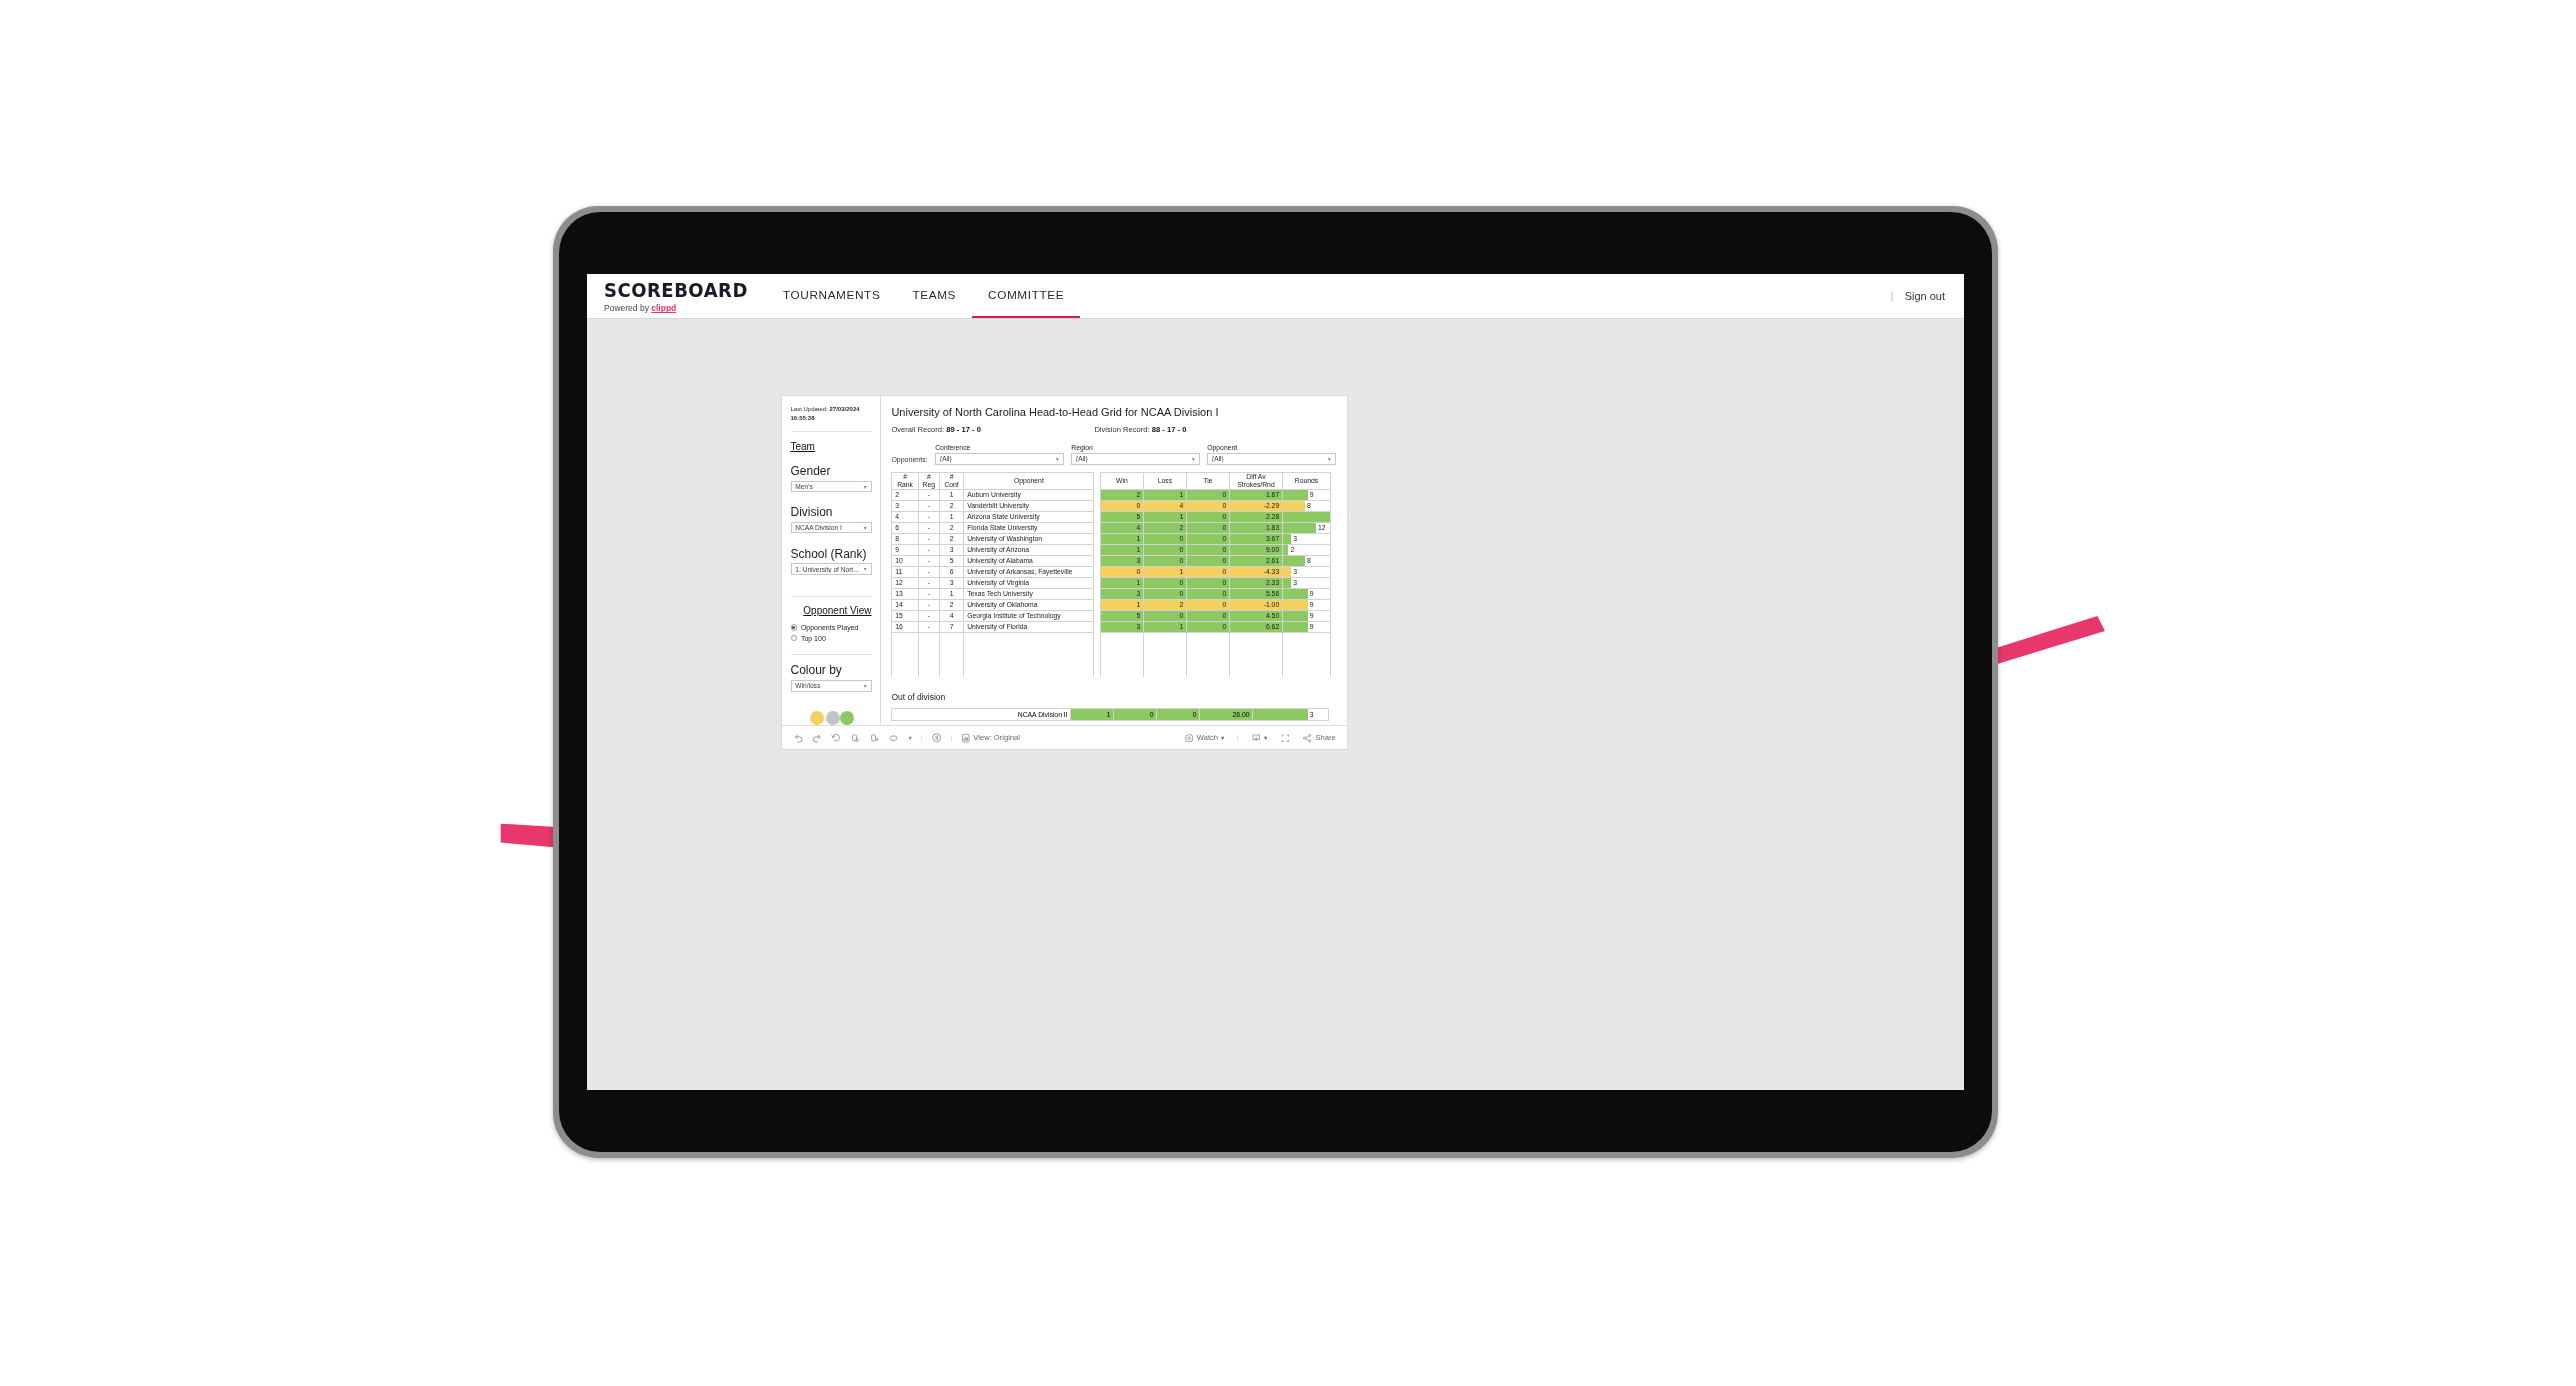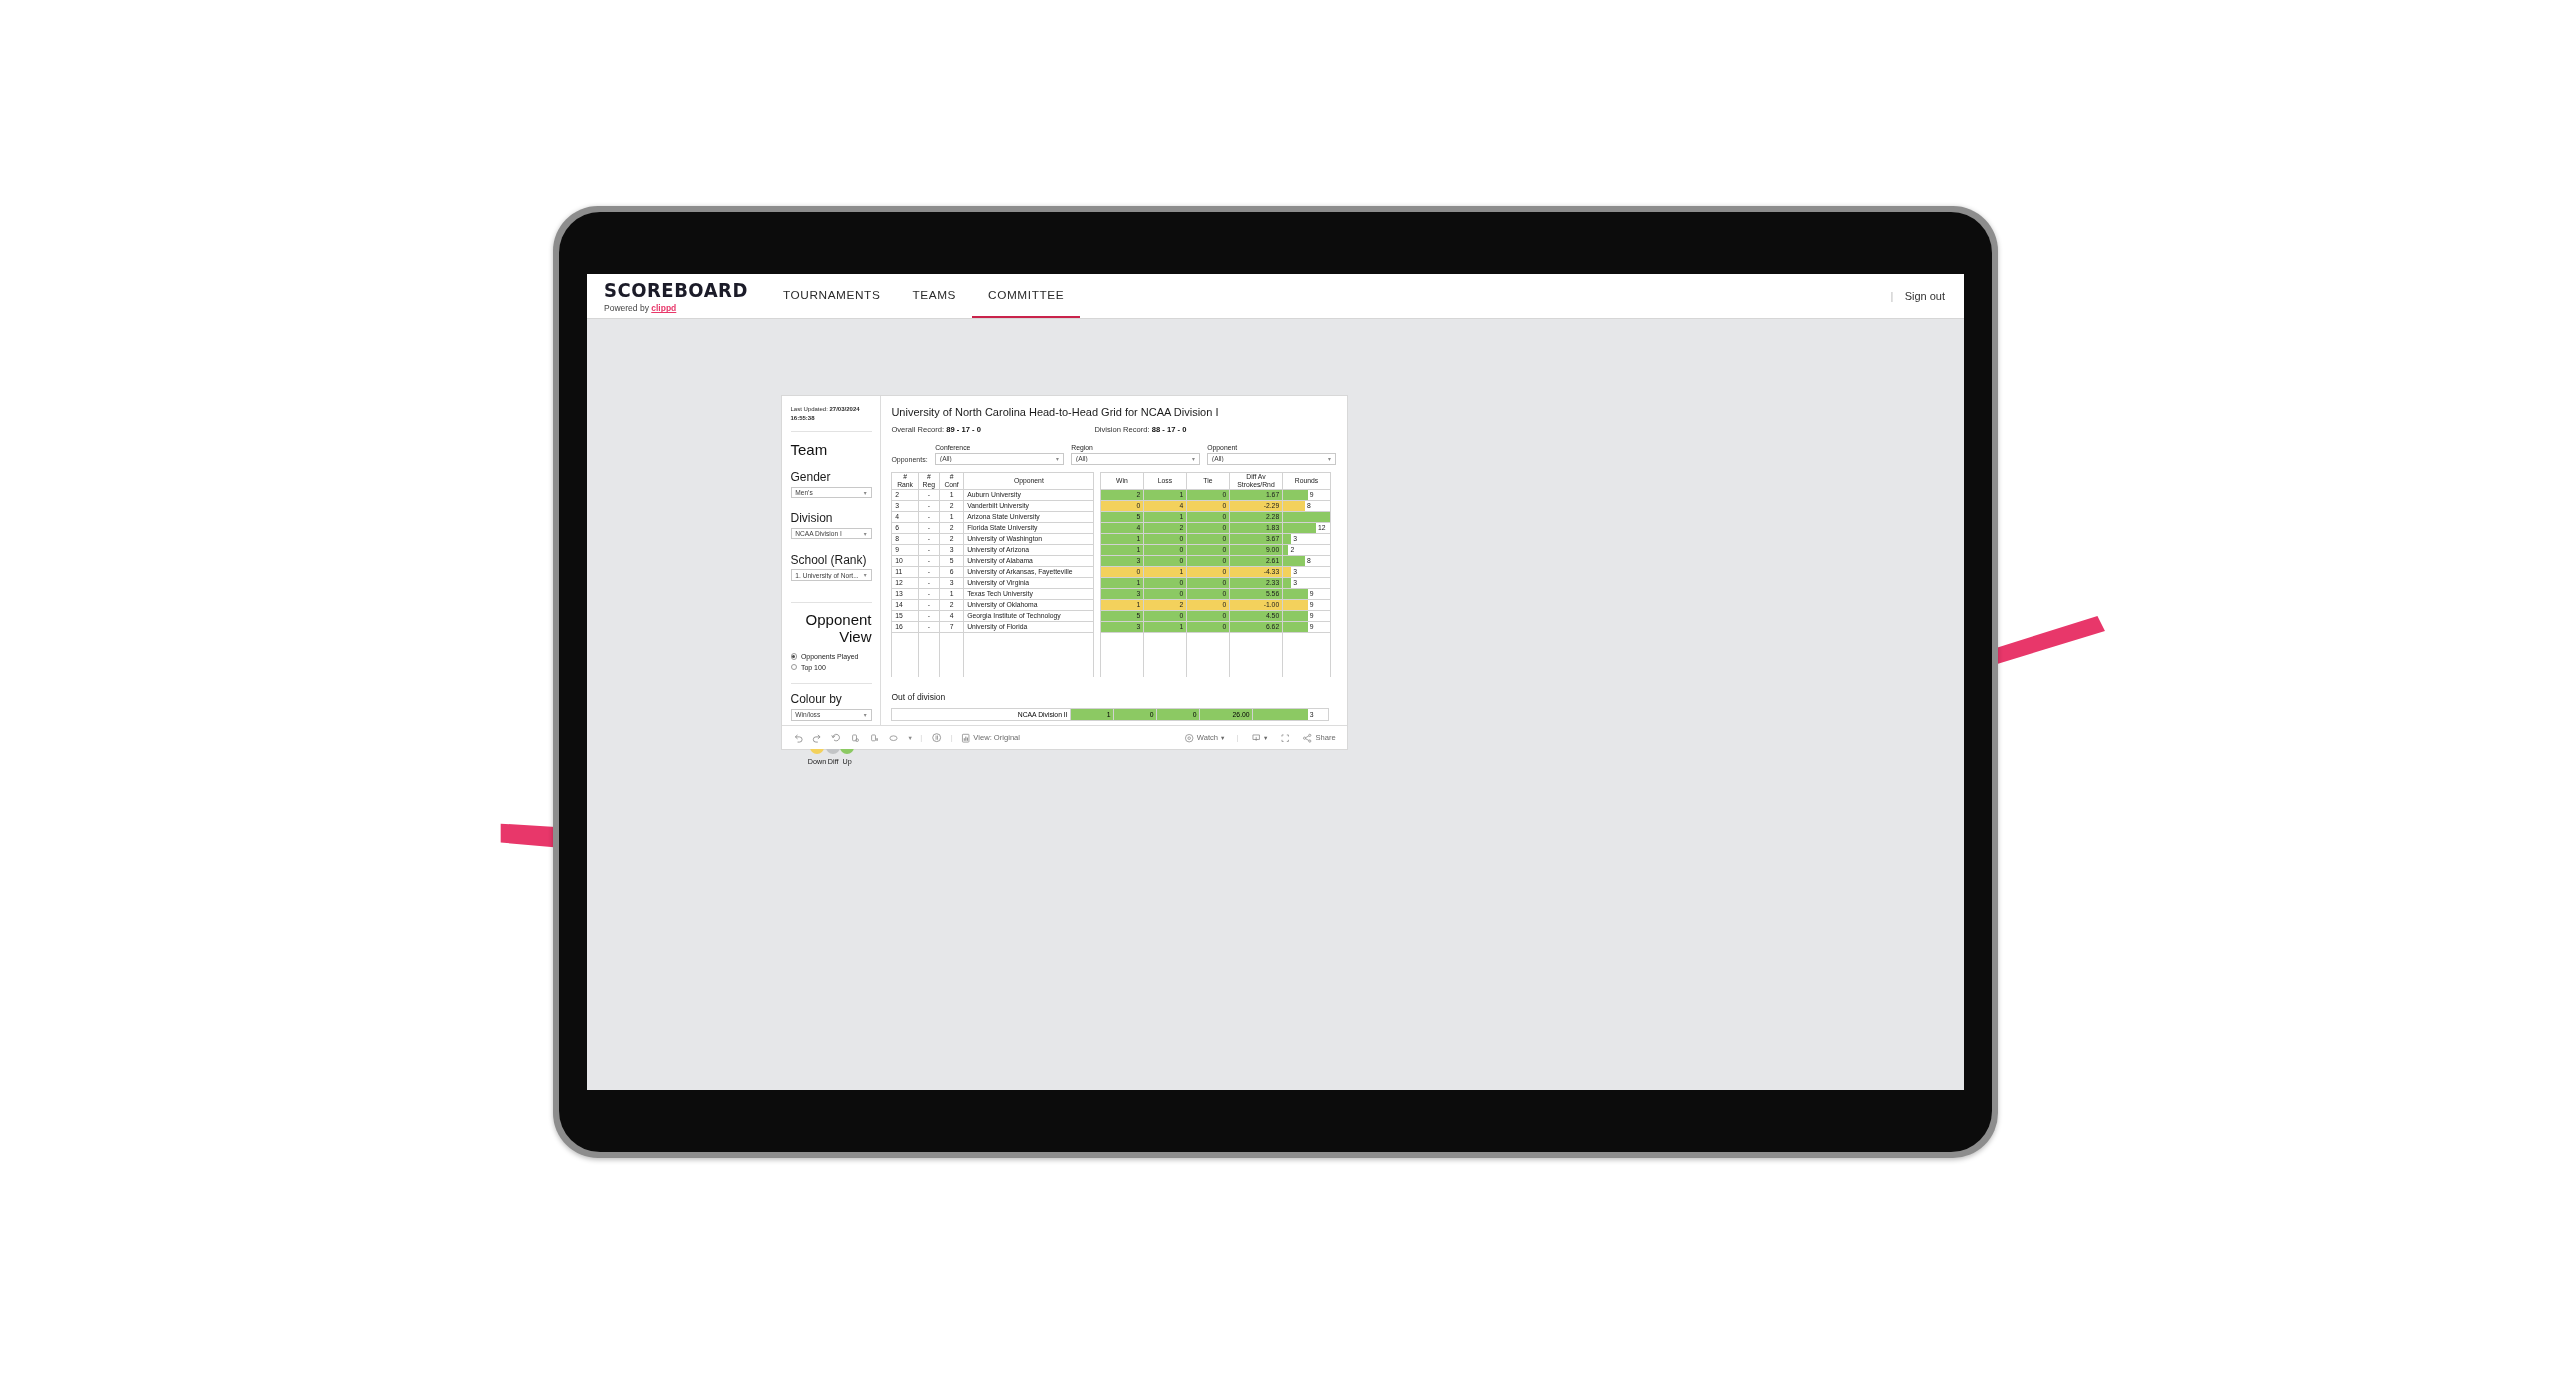--- a/index.html
+++ b/index.html
@@ -97,21 +97,21 @@
   
   #pane {
     width: 99px; flex: 0 0 99px;
     border-right: 0.9px solid #dcdcdc;
     padding: 9.4px 8.5px 0 8.5px;
     background:#fff;
   }
   #last-updated { font-size: 6px; color:#2c2c2c; line-height:1.45; }
   #last-updated b { font-weight: bold; }
   .pane-rule { border-top:0.9px solid #e2e2e2; margin: 8.5px 0 8.5px 0; }
-  .pane-h { font-size: 15px; color:#111; margin-bottom: 12.3px; }
+  .pane-h { font-size: 10px; color:#111; margin-bottom: 12.3px; text-decoration: underline; }
   .pane-h.center { text-align:right; }
   .pane-label { font-size: 12px; color:#1c1c1c; margin-bottom: 2.8px; }
   .pane-gap { height: 13.2px; }
   .ddl {
     height: 11.3px; border:0.9px solid #c8c8c8; background:#fff;
     display:flex; align-items:center; padding: 0 3.8px;
     font-size: 6.6px; color:#3b3b3b;
   }
   .ddl .val { flex:1; overflow:hidden; white-space:nowrap; }
   .ddl .caret { font-size: 5.7px; color:#888; }

